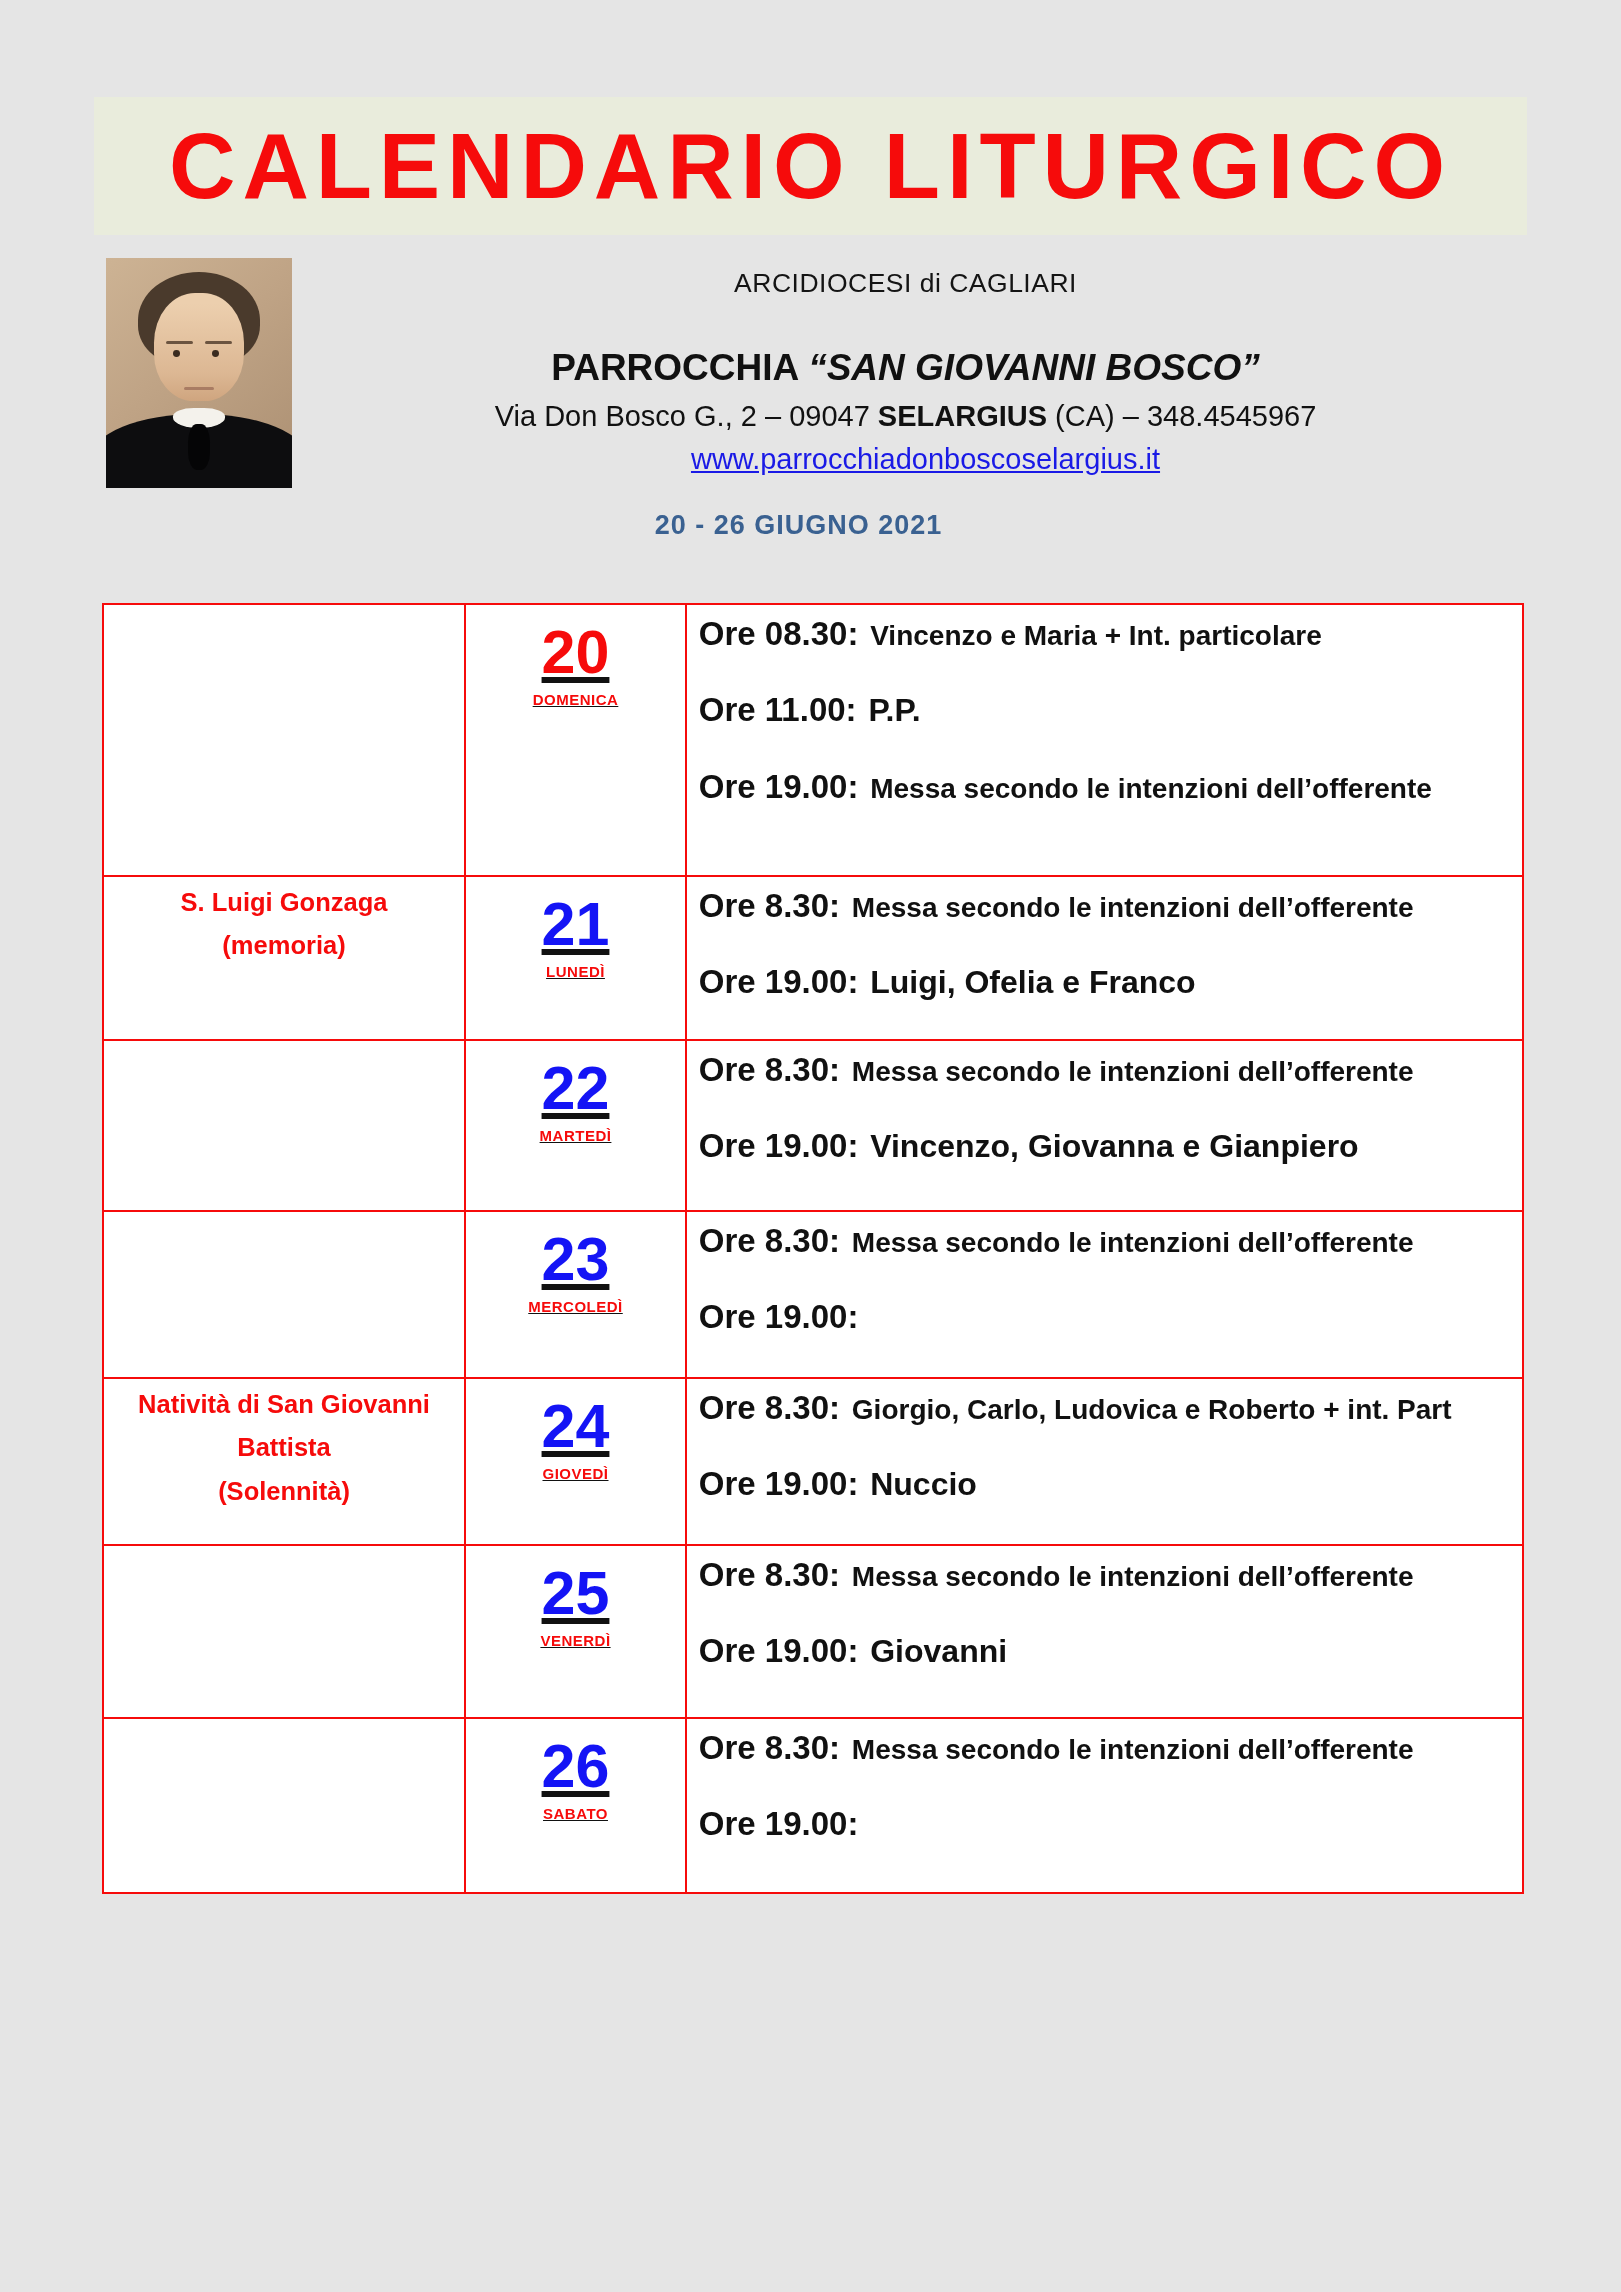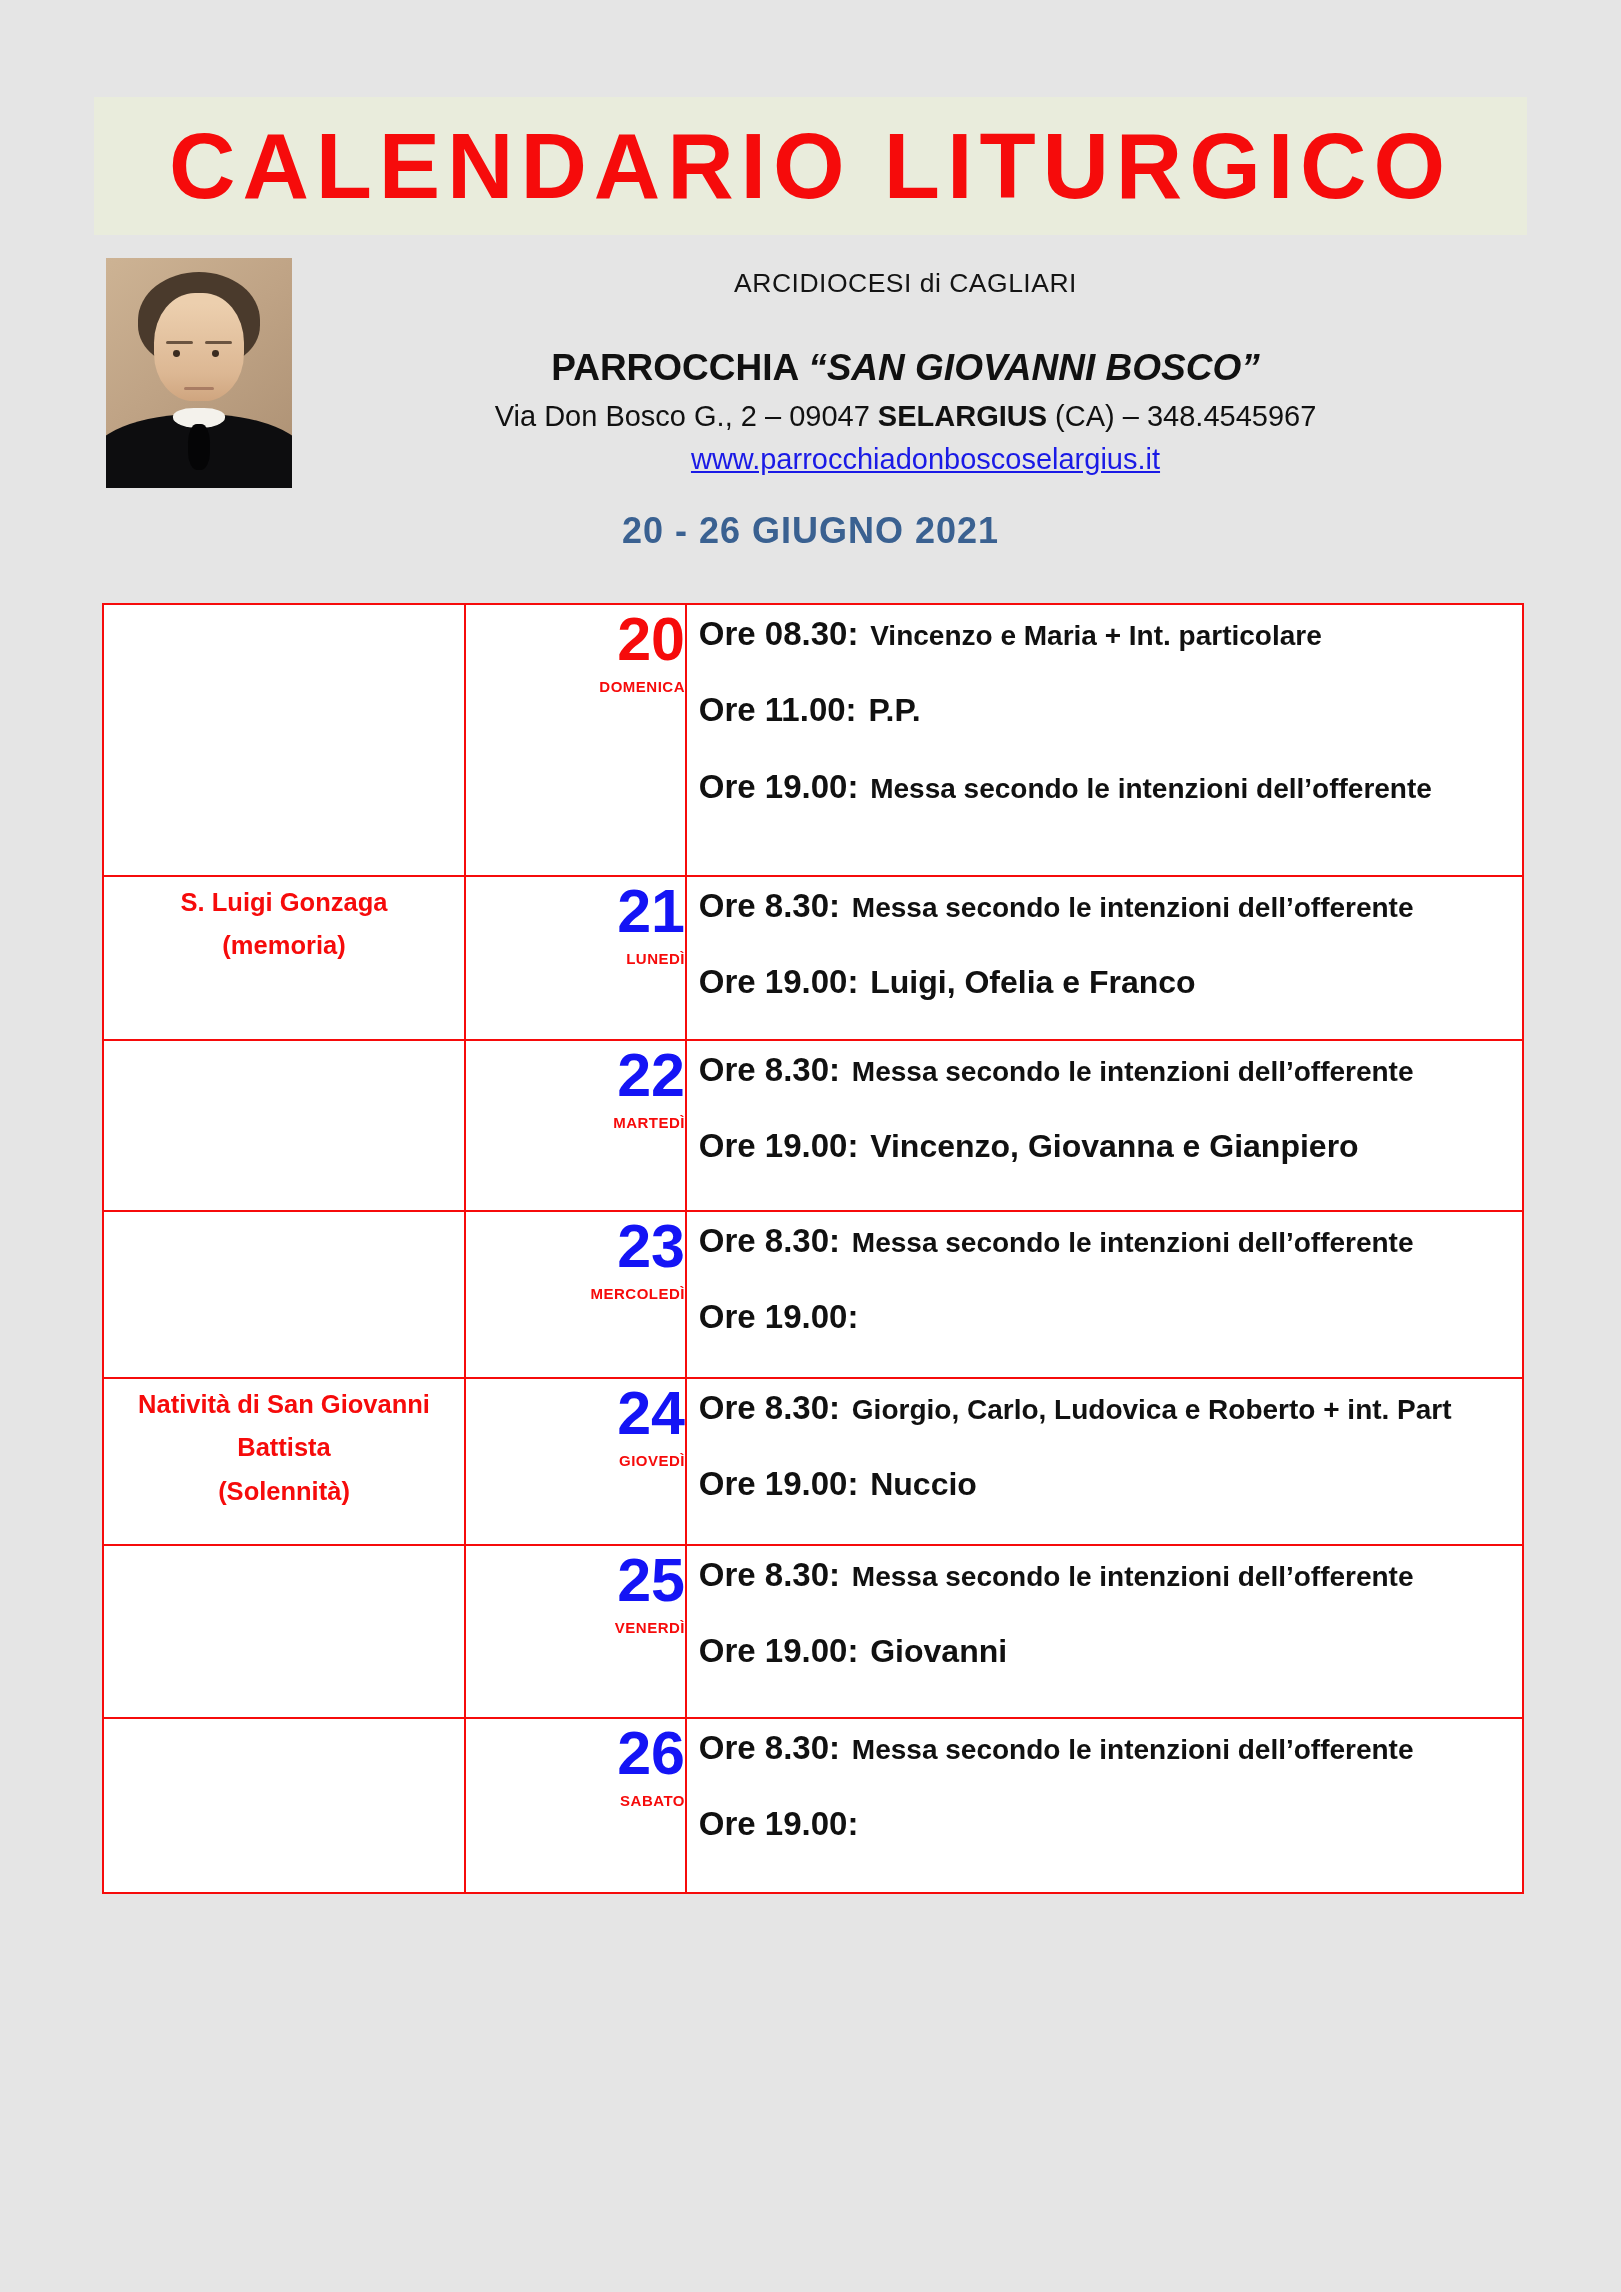--- a/index.html
+++ b/index.html
@@ -67,23 +67,23 @@
   .header-text{flex:1;text-align:center;}
   .diocese{font-size:26.5px;color:#141414;margin-top:9.8px;letter-spacing:0.5px;}
   .parish{font-size:37px;font-weight:bold;margin-top:48px;white-space:nowrap;}
   .parish .parish-name{font-style:italic;}
   .address{font-size:29px;margin-top:10.8px;white-space:nowrap;}
   .address b{font-weight:bold;}
   .website-line{font-size:29px;margin-top:10.8px;}
   .website-line a{color:var(--link-blue);text-decoration:underline;margin-left:40px;}
   
   .week-heading{
-    position:absolute;left:98px;top:510px;width:1425px;
+    position:absolute;left:86px;top:510px;width:1425px;
     text-align:center;
-    font-size:36px;font-weight:bold;color:var(--steel-blue);
+    font-size:27px;font-weight:bold;color:var(--steel-blue);
     letter-spacing:1px;
   }
   
   table.calendar{
     position:absolute;left:102px;top:603px;
     width:1419px;
     border-collapse:collapse;table-layout:fixed;
     border:2.9px solid var(--red);
   }
   table.calendar td{
@@ -92,21 +92,21 @@
     background:#fff;
   }
   td.feast-cell{
     vertical-align:middle;text-align:center;
     color:var(--red);font-weight:bold;font-size:25.5px;line-height:1.7;
     padding:3.9px 7.8px;
     margin-top:44px;
   }
   td.day-cell{
     border:5.9px solid var(--red);
-    text-align:right;padding-top:2px;
+    text-align:center;padding-top:15px;text-decoration:underline;
   }
   .day-number{font-size:61px;font-weight:bold;line-height:1.05;}
   .num-red{color:var(--red);}
   .num-blue{color:var(--blue);}
   .day-name{font-size:15px;font-weight:bold;color:var(--red);margin-top:6.9px;letter-spacing:0.5px;}
   td.mass-cell{padding:8.8px 11.8px 0 11.8px;}
   .mass-line{margin-bottom:37px;line-height:1.2;white-space:nowrap;}
   .mass-time{font-size:33px;font-weight:bold;margin-right:11.8px;}
   .mass-text{font-size:32px;font-weight:bold;}
   .mass-text.small{font-size:28px;}

